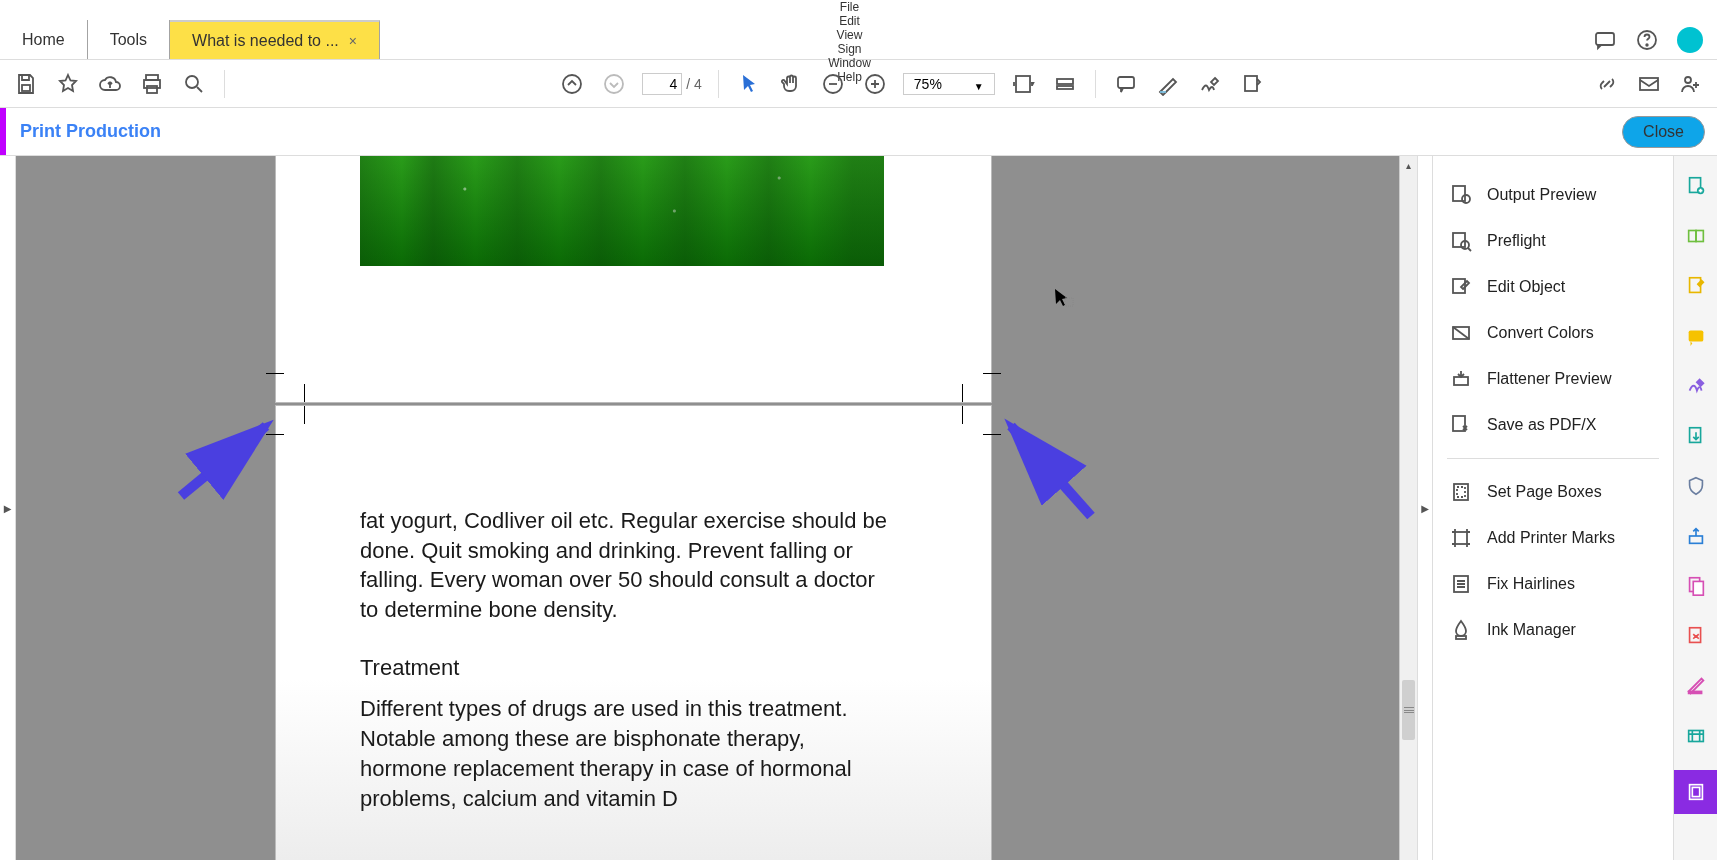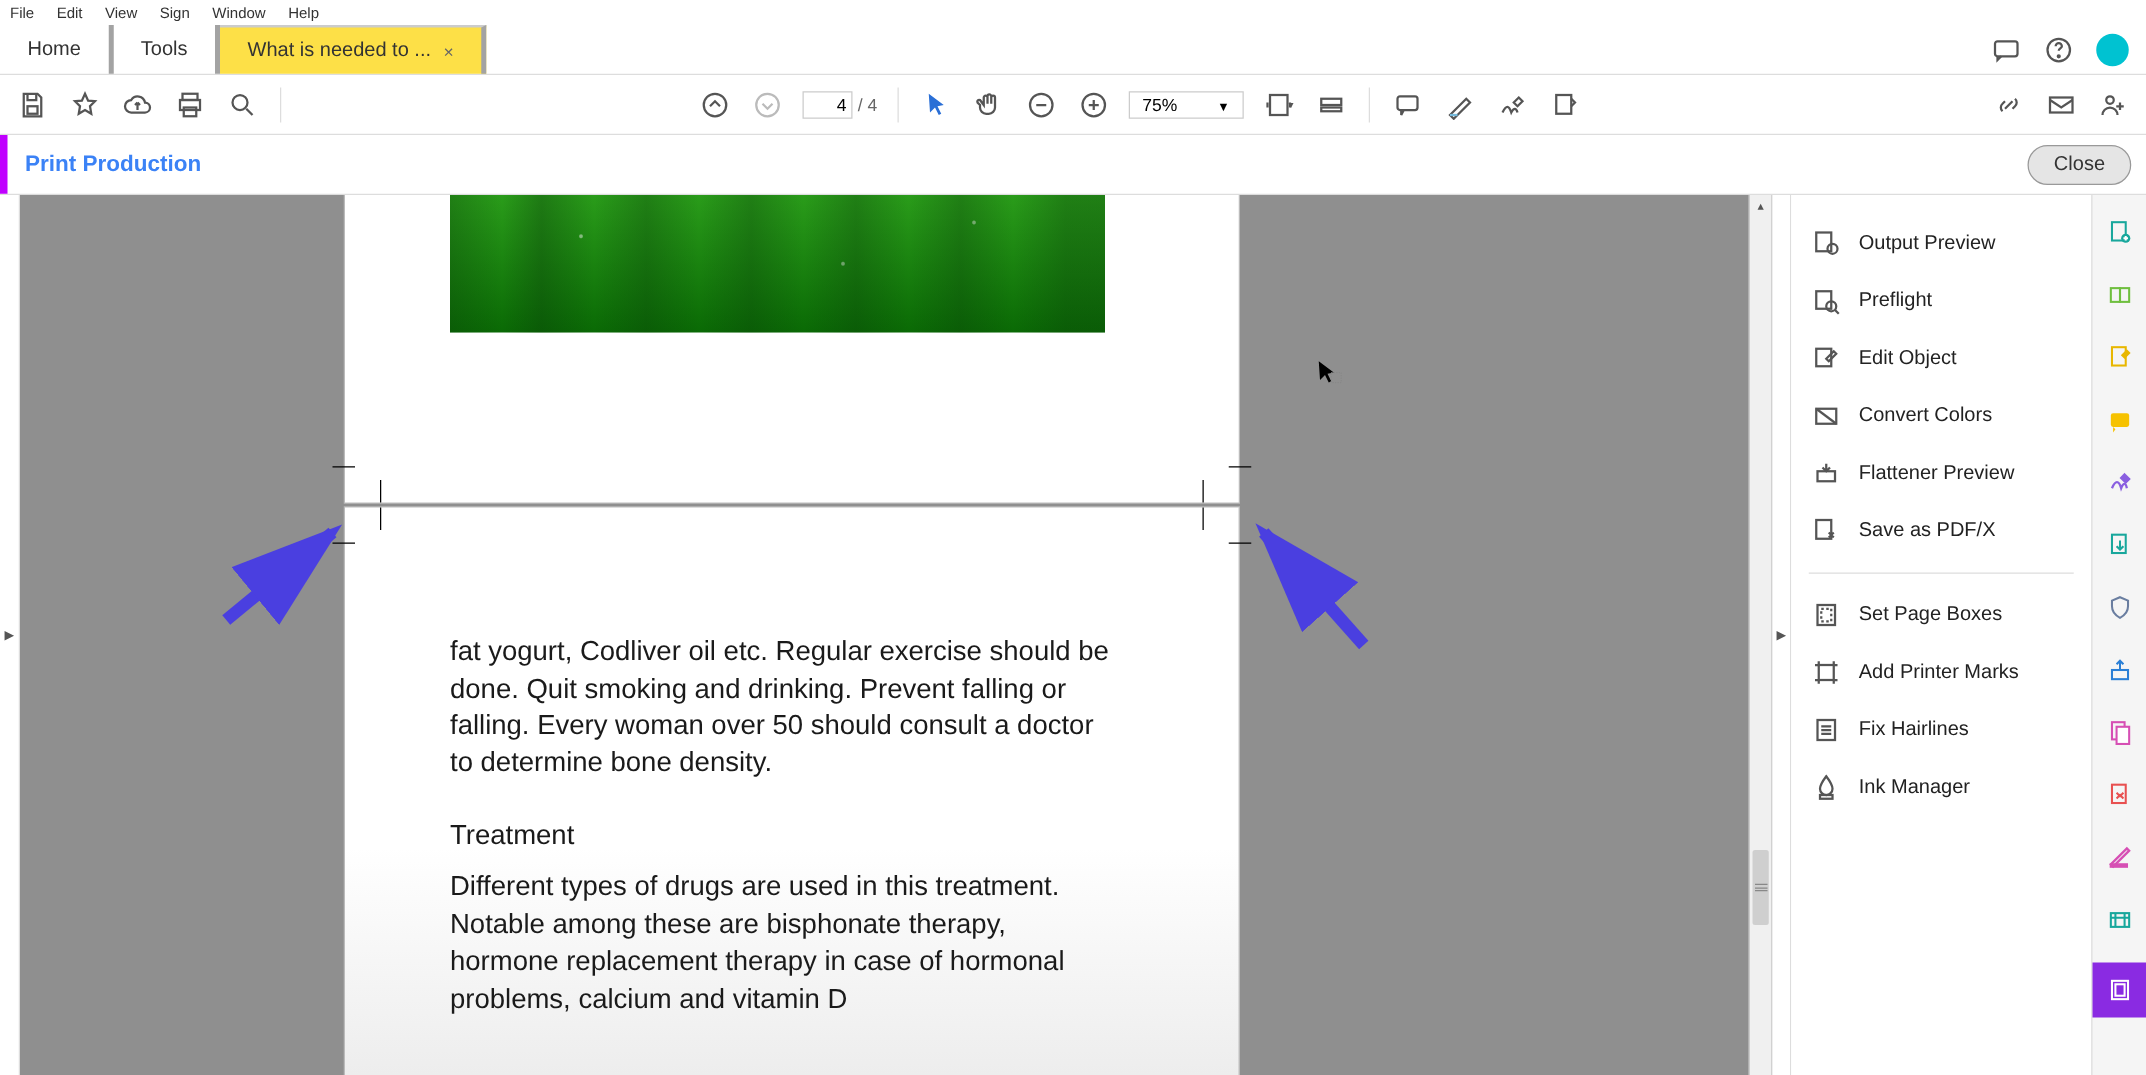--- a/index.html
+++ b/index.html
@@ -1,24 +1,24 @@
 <!DOCTYPE html>
 <html><head>
 <meta charset="utf-8">
 <style>
   * { margin: 0; padding: 0; box-sizing: border-box; font-family: "Segoe UI", Arial, sans-serif; }
   html, body { width: 1717px; height: 860px; overflow: hidden; background: #fff; }
 
   
-  .menubar { height: 20px; display: flex; align-items: center; padding: 0 8px; font-size: 12px; color: #333; }
+  .menubar { height: 20px; display: flex; align-items: center; padding: 0 8px; font-size: 12px; color: #333; flex-direction: column; }
   .menubar span { margin-right: 18px; cursor: default; }
 
   
   .tabbar { height: 40px; display: flex; align-items: stretch; border-bottom: 1px solid #ddd; }
-  .tabbar .tab { display: flex; align-items: center; padding: 0 22px; font-size: 16px; color: #333; border-right: 4px solid #a3a3a3; position: relative; }
+  .tabbar .tab { display: flex; align-items: center; padding: 0 22px; font-size: 16px; color: #333; border-right: 1px solid #a3a3a3; position: relative; }
   .tabbar .tab.doc { background: #fde047; border-top: 2px solid #ccc; }
   .tabbar .tab .close { margin-left: 10px; font-size: 14px; color: #666; }
   .tabbar .spacer { flex: 1; }
   .tabbar .right-icons { display: flex; align-items: center; gap: 18px; padding-right: 14px; }
   .tabbar .right-icons .icon { width: 24px; height: 24px; display: flex; align-items: center; justify-content: center; }
   .avatar { width: 26px; height: 26px; border-radius: 50%; background: #00c2d1; }
 
   
   .toolbar { height: 48px; display: flex; align-items: center; padding: 0 12px; border-bottom: 1px solid #ddd; gap: 10px; }
   .toolbar .sep { width: 1px; height: 28px; background: #ddd; margin: 0 6px; }
@@ -29,21 +29,21 @@
   .page-ind input { width: 40px; text-align: right; border: 1px solid #ccc; font-size: 14px; padding: 2px 4px; }
   .zoom { display: flex; align-items: flex-end; gap: 20px; border: 1px solid #ccc; padding: 2px 10px; font-size: 14px; color: #000000; }
   .zoom .chev { font-size: 10px; margin-left: 12px; }
   .toolbar .flex { flex: 1; }
 
   
   .panelhdr { height: 48px; display: flex; align-items: center; border-bottom: 1px solid #ddd; }
   .panelhdr .marker { width: 6px; height: 100%; background: #c000ff; }
   .panelhdr .title { font-size: 18px; font-weight: 600; color: #3b82f6; margin-left: 14px; }
   .panelhdr .flex { flex: 1; }
-  .panelhdr .closebtn { margin-right: 12px; padding: 6px 20px; border: 1px solid #999; border-radius: 20px; font-size: 16px; color: #333; background: #e5e5e5; }
+  .panelhdr .closebtn { margin-right: 12px; padding: 6px 20px; border: 1px solid #999; border-radius: 20px; font-size: 16px; color: #333; background: #0ea5e9; }
 
   
   .main { display: flex; height: 704px; }
 
   
   .leftgutter { width: 16px; background: #fff; border-right: 1px solid #ddd; display: flex; align-items: center; justify-content: center; }
   .leftgutter .tri { font-size: 10px; color: #555; }
 
   
   .content-wrap { flex: 1; position: relative; background: #8f8f8f; overflow: hidden; }

